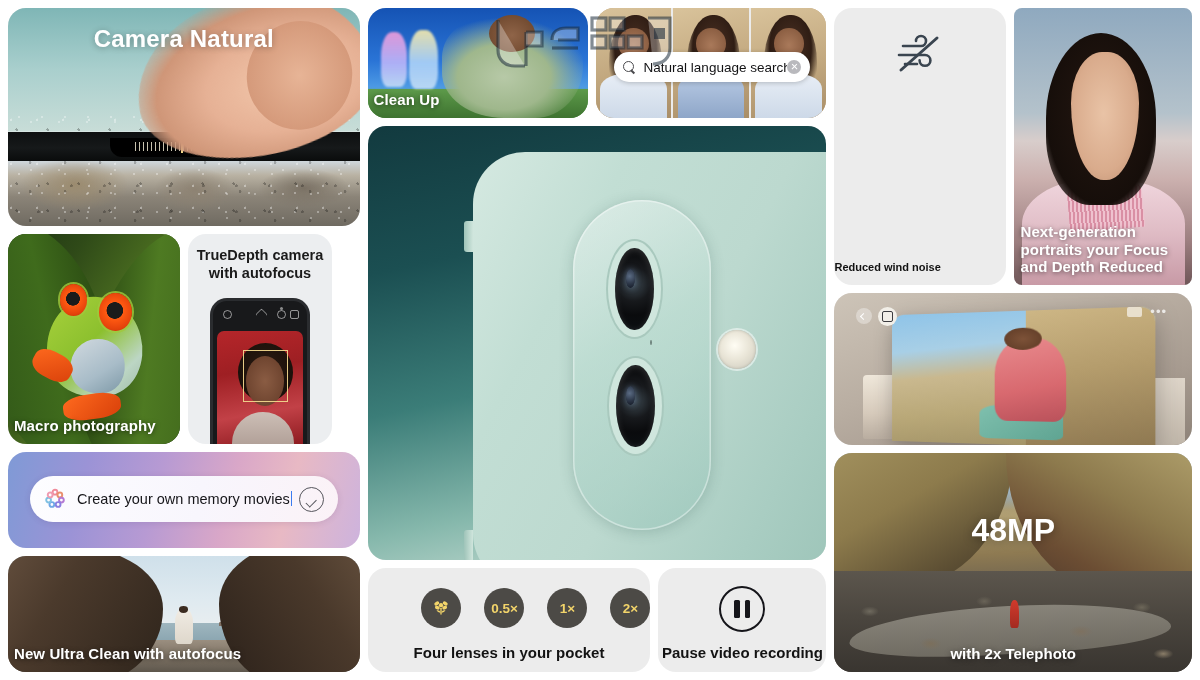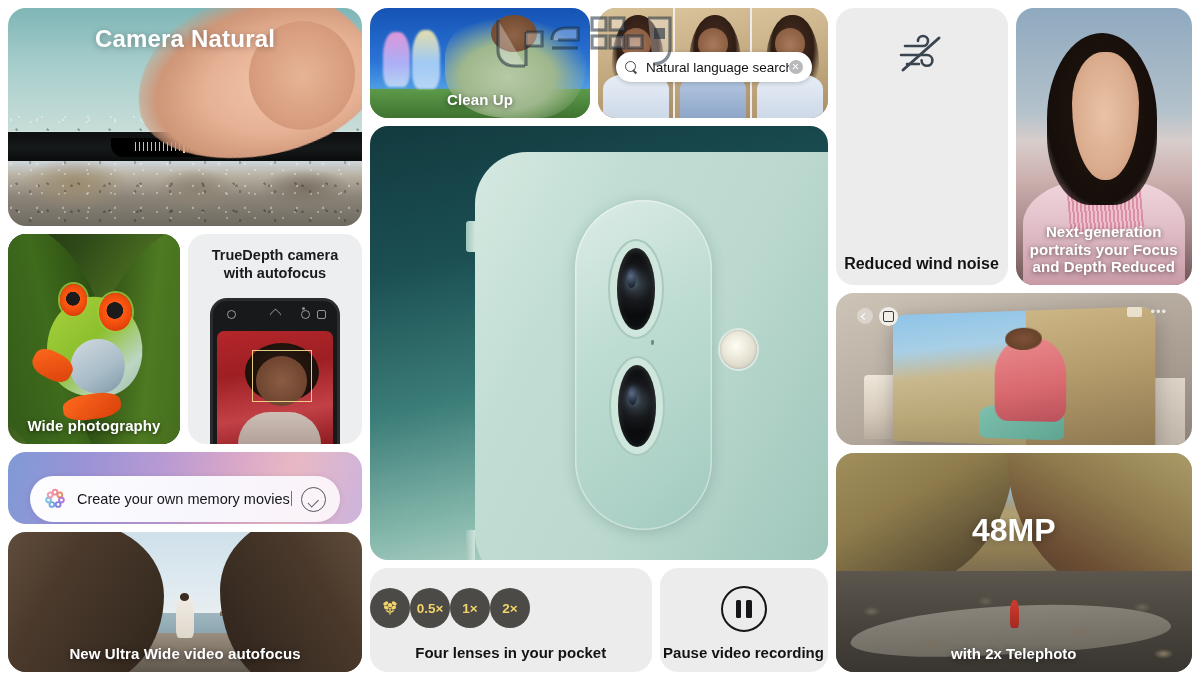--- a/index.html
+++ b/index.html
@@ -24,21 +24,20 @@
     position: relative;
     border-radius: 18px;
     overflow: hidden;
     background: #ececec;
   }
   .photo { position: absolute; inset: 0; }
 
   .cap {
     position: absolute;
     left: 0; right: 0; bottom: 9px;
-    text-align: center;
     color: #fff;
     font-size: 15px;
     font-weight: 700;
     letter-spacing: .1px;
     text-shadow: 0 1px 5px rgba(0,0,0,.55);
     z-index: 6;
     padding: 0 6px;
     line-height: 1.18;
   }
 
@@ -146,21 +145,21 @@
   }
   .macro .leg1 { left:14%; top:56%; width:24%; height:13%; transform:rotate(28deg); }
   .macro .leg2 { left:32%; top:76%; width:34%; height:12%; transform:rotate(-8deg); }
   .macro .belly {
     position:absolute; left:36%; top:50%; width:32%; height:26%;
     background: linear-gradient(160deg,#cfd8de 0%, #a8bcc8 60%, #7f9aa8 100%);
     border-radius:50% 50% 44% 56% / 54% 46% 54% 46%;
     transform: rotate(-12deg);
   }
 
-  .truedepth { width: 174px; background:#eceef0; }
+  .truedepth { width: 144px; background:#eceef0; }
   .truedepth .td-title {
     position:absolute; left:0; right:0; top:12px; text-align:center;
     font-size:14.5px; font-weight:600; color:#1b1b1b; line-height:1.25;
   }
   .td-phone {
     position:absolute; left:22px; right:22px; top:64px; bottom:0;
     background:#18191b; border-radius:17px 17px 0 0;
     border:3px solid #2a2c2f; border-bottom:none;
     overflow:hidden;
   }
@@ -192,21 +191,21 @@
     position:absolute; display:block; width:9px; height:9px;
     border:1.2px solid rgba(255,255,255,.55); border-radius:50%;
   }
   .td-icons i:nth-child(1){ left:11%; }
   .td-icons i:nth-child(2){ left:47%; border-radius:2px; transform:rotate(45deg); border-bottom:none; border-right:none;}
   .td-icons i:nth-child(3){ right:22%; }
   .td-icons i:nth-child(4){ right:9%; border-radius:2px; }
   .td-dots { position:absolute; right:26%; top:6px; width:3px; height:3px; background:rgba(255,255,255,.5); border-radius:50%; }
 
   .memory {
-    height: 72px;
+    height: 96px;
     background: linear-gradient(104deg,#7f9ad6 0%, #9b93d6 22%, #b79ad3 42%, #d9a7c8 62%, #e8b9c4 78%, #cdb3dd 100%);
   }
   .mem-pill {
     position:absolute; left:22px; right:22px; top:24px; height:46px;
     background: linear-gradient(100deg,#fdfdff 0%, #f8f6fd 55%, #fbf2f7 100%);
     border-radius:23px;
     display:flex; align-items:center; padding:0 14px;
     box-shadow: 0 1px 6px rgba(60,40,90,.13);
   }
   .ai-ring { width:22px; height:22px; flex:0 0 22px; position:relative; }
@@ -394,21 +393,21 @@
   }
   .mic {
     position:absolute; left:55.5%; top:42.5%; width:1.6%; height:1.5%;
     background:#70867f; border-radius:50%;
   }
 
   .midbot { height: 104px; display:flex; gap:8px; }
   .lenses { flex:1; background:#ececec; }
   .lenses .row {
     position:absolute; left:0; right:0; top:20px;
-    display:flex; justify-content:flex-start; gap:0;
+    display:flex; justify-content:flex-end; gap:23px;
   }
   .lensbtn {
     width:40px; height:40px; border-radius:50%;
     background:#4c4a46;
     display:flex; align-items:center; justify-content:center;
     color:#f2d46a; font-size:13.5px; font-weight:700;
   }
   .flower { width:20px; height:20px; position:relative; }
   .pocketcap {
     position:absolute; left:0; right:0; bottom:11px; text-align:center;
@@ -442,25 +441,25 @@
     mix-blend-mode: multiply;
     opacity:.88;
   }
   .pa-cap {
     position:absolute; left:0; right:0; bottom:16px; text-align:center;
     font-size:14.5px; font-weight:600; color:#121212; line-height:1.25;
   }
   .windcard { flex:1; background:#ececec; }
   .wind-icon { position:absolute; left:50%; top:22px; transform:translateX(-50%); width:62px; height:48px; }
   .wind-cap {
-    position:absolute; left:0; right:0; bottom:12px; text-align:center;
-    font-size:16px; font-weight:600; color:#121212;
-  }
-
-  .portrait { flex:1; }
+    position:absolute; left:0; right:0; bottom:12px; 
+    font-size:11px; font-weight:600; color:#121212;
+  }
+
+  .portrait { flex:1;border-radius:8px; }
   .pt-bg {
     position:absolute; inset:0;
     background: linear-gradient(180deg,#8fa9bf 0%, #b4c2cb 38%, #d8cdcb 48%, #cbb0ae 62%, #9d7f80 84%, #6f5658 100%);
   }
   .pt-hair {
     position:absolute; left:18%; top:9%; width:62%; height:62%;
     background: radial-gradient(ellipse at 50% 46%, #241711 0%, #160e0a 70%, rgba(22,14,10,0) 100%);
     border-radius: 50% 50% 40% 40%;
   }
   .pt-face {
@@ -637,21 +636,21 @@
           <div class="leaves"></div>
           <div class="leafA"></div>
           <div class="leafB"></div>
           <div class="frogbody"></div>
           <div class="belly"></div>
           <div class="leg1"></div>
           <div class="leg2"></div>
           <div class="frogeyeL"></div>
           <div class="frogeyeR"></div>
         </div>
-        <div class="cap">Wide photography</div>
+        <div class="cap">Macro photography</div>
       </div>
 
       <div class="card truedepth">
         <div class="td-title">
           <span>TrueDepth camera</span><br>
           <span>with autofocus</span>
         </div>
         <div class="td-phone">
           <div class="td-icons">
             <i></i>
@@ -694,21 +693,21 @@
       <div class="photo">
         <div class="uw-sky"></div>
         <div class="uw-sea"></div>
         <div class="uw-island"></div>
         <div class="uw-beach"></div>
         <div class="uw-person"></div>
         <div class="uw-head"></div>
         <div class="uw-rockL"></div>
         <div class="uw-rockR"></div>
       </div>
-      <div class="cap">New Ultra Wide video autofocus</div>
+      <div class="cap">New Ultra Clean with autofocus</div>
     </div>
   </div>
 
   <div class="col-mid">
 
     <div class="midtop">
       <div class="card cleanup">
         <div class="photo">
           <div class="cu-sky"></div>
           <div class="cu-grass"></div>

